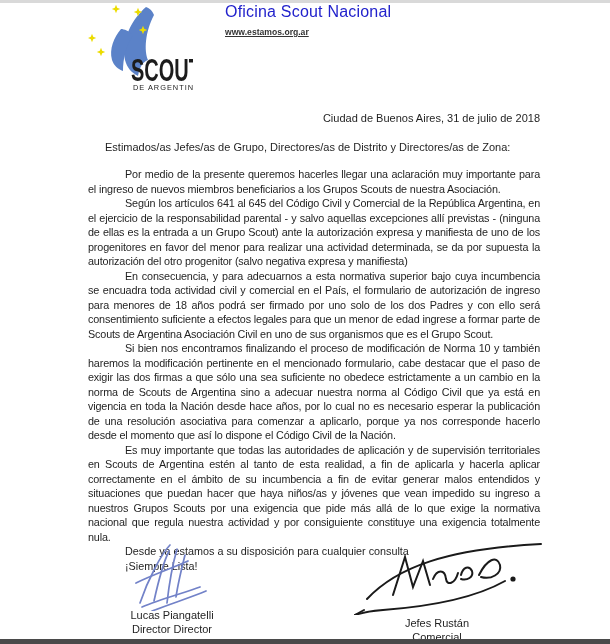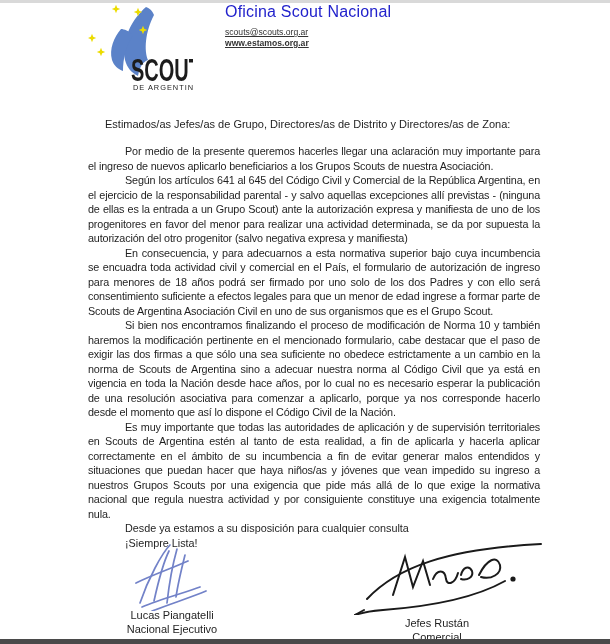--- a/index.html
+++ b/index.html
@@ -67,29 +67,29 @@
         <use href="#star4" x="13" y="48" fill="#ecdc00"></use>
 
         <g transform="translate(43,77) scale(0.80,1.25)">
           <text x="0" y="0" font-family="Liberation Sans, sans-serif" font-size="25" font-weight="700" fill="#1c1c1c">SCOUTS</text>
         </g>
         <text x="45" y="86" font-family="Liberation Sans, sans-serif" font-size="7.4" letter-spacing="1" fill="#1c1c1c">DE ARGENTINA</text>
       </svg>
     </div>
     <div class="head-text">
       <h1 class="org-title">Oficina Scout Nacional</h1>
-      <a class="addr link">scouts@scouts.org.ar</a>
       <a class="addr link www">www.estamos.org.ar</a>
     </div>
   </header>
 
+  <div class="date">Ciudad de Buenos Aires, 31 de julio de 2018</div>
 
   <p class="salutation">Estimados/as Jefes/as de Grupo, Directores/as de Distrito y Directores/as de Zona:</p>
 
-  <p class="para first">Por medio de la presente queremos hacerles llegar una aclaración muy importante para el ingreso de nuevos aplicarlo beneficiarios a los Grupos Scouts de nuestra Asociación.</p>
+  <p class="para first">Por medio de la presente queremos hacerles llegar una aclaración muy importante para el ingreso de nuevos miembros beneficiarios a los Grupos Scouts de nuestra Asociación.</p>
   <p class="para">Según los artículos 641 al 645 del Código Civil y Comercial de la República Argentina, en el ejercicio de la responsabilidad parental - y salvo aquellas excepciones allí previstas - (ninguna de ellas es la entrada a un Grupo Scout) ante la autorización expresa y manifiesta de uno de los progenitores en favor del menor para realizar una actividad determinada, se da por supuesta la autorización del otro progenitor (salvo negativa expresa y manifiesta)</p>
   <p class="para">En consecuencia, y para adecuarnos a esta normativa superior bajo cuya incumbencia se encuadra toda actividad civil y comercial en el País, el formulario de autorización de ingreso para menores de 18 años podrá ser firmado por uno solo de los dos Padres y con ello será consentimiento suficiente a efectos legales para que un menor de edad ingrese a formar parte de Scouts de Argentina Asociación Civil en uno de sus organismos que es el Grupo Scout.</p>
   <p class="para"><span>Si bien nos encontramos finalizando el proceso de modificación de Norma 10 y también haremos la modificación pertinente en el mencionado formulario, cabe destacar que el paso de exigir las dos firmas a que sólo una sea suficiente </span><b>no obedece estrictamente a un cambio en la norma de Scouts de Argentina sino a adecuar nuestra norma al Código Civil</b><span> que ya está en vigencia en toda la Nación desde hace años, por lo cual no es necesario esperar la publicación de una resolución asociativa para comenzar a aplicarlo, porque ya nos corresponde hacerlo desde el momento que así lo dispone el Código Civil de la Nación.</span></p>
   <p class="para">Es muy importante que todas las autoridades de aplicación y de supervisión territoriales en Scouts de Argentina estén al tanto de esta realidad, a fin de aplicarla y hacerla aplicar correctamente en el ámbito de su incumbencia a fin de evitar generar malos entendidos y situaciones que puedan hacer que haya niños/as y jóvenes que vean impedido su ingreso a nuestros Grupos Scouts por una exigencia que pide más allá de lo que exige la normativa nacional que regula nuestra actividad y por consiguiente constituye una exigencia totalmente nula.</p>
 
   <p class="closing">Desde ya estamos a su disposición para cualquier consulta</p>
   <p class="closing">¡Siempre Lista!</p>
 </div>
 
 <div class="sig-row">
@@ -100,21 +100,21 @@
         <path d="M28,62 C36,38 50,12 58,4"></path>
         <path d="M42,60 C46,42 52,20 57,10"></path>
         <path d="M55,62 C57,44 61,22 65,8"></path>
         <path d="M64,56 C66,42 70,26 73,14"></path>
         <path d="M24,42 C40,34 58,28 76,20"></path>
         <path d="M30,66 C48,58 72,52 88,46"></path>
         <path d="M40,70 C58,63 80,56 94,50"></path>
       </g>
     </svg>
     <div class="sig-name">Lucas Piangatelli</div>
-    <div class="sig-role">Nacional Ejecutivo</div>
+    <div class="sig-role">Director Director</div>
   </div>
 
   <div class="sig-block sig-right">
     <svg class="sig-art" width="220" height="74" viewBox="0 0 220 74">
       <g fill="none" stroke="#1a1a1a" stroke-width="2" stroke-linecap="round">
         <path d="M40,58 C70,26 120,8 214,3"></path>
         <path d="M66,54 L78,16 L86,46 L96,20 L103,44"></path>
         <path d="M106,38 C110,28 118,28 119,38 C120,45 128,43 131,32"></path>
         <path d="M134,34 C136,26 142,24 145,30 C147,36 140,40 134,38"></path>
         <path d="M152,34 C160,18 170,14 173,24 C175,33 164,39 154,36"></path>

